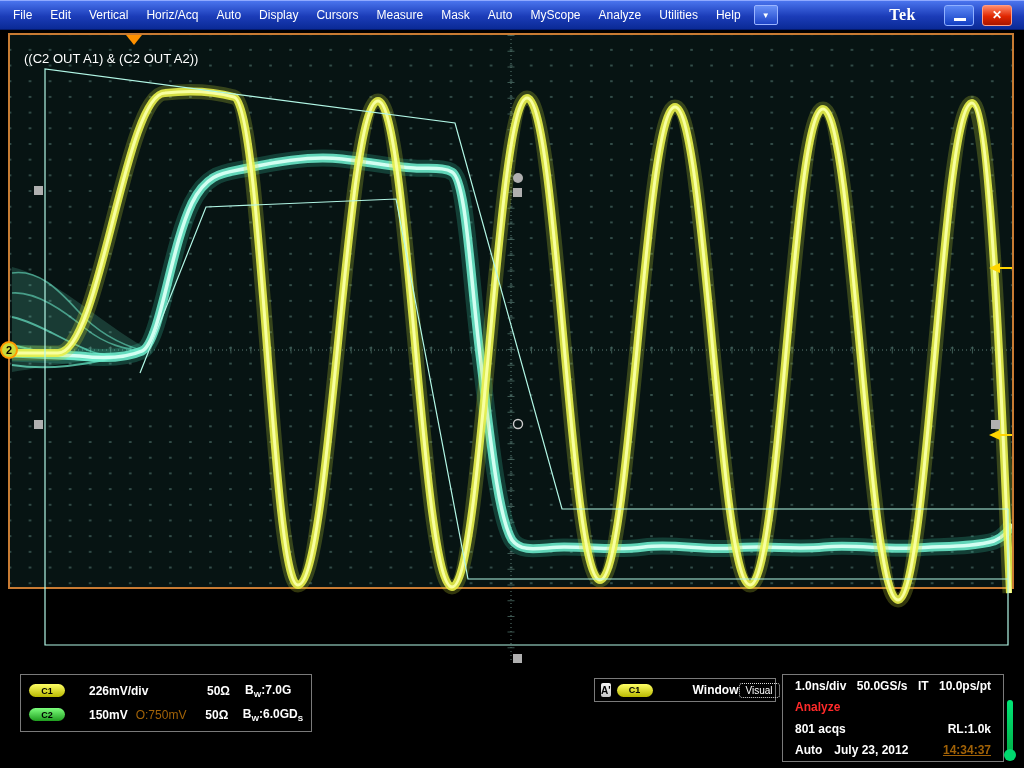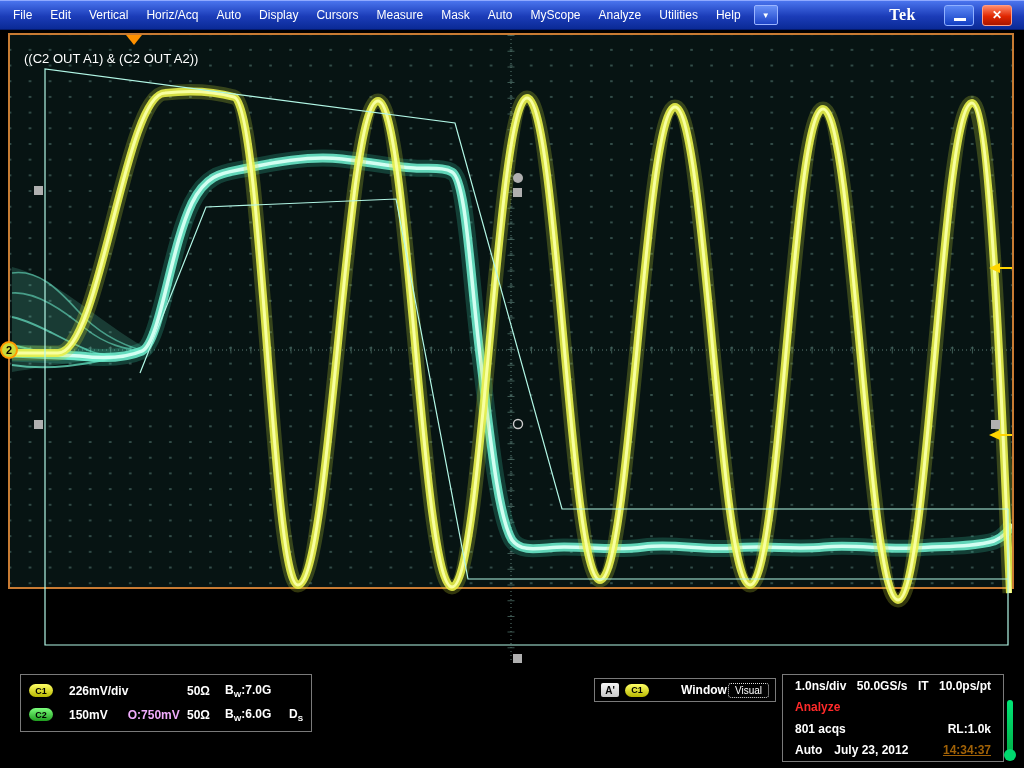--- a/index.html
+++ b/index.html
@@ -33,26 +33,26 @@
                  border-left:8px solid transparent; border-right:8px solid transparent; border-top:10px solid #ff9100; }
   .ch2-marker { position:absolute; left:-10px; top:306px; width:18px; height:18px; border-radius:50%;
                 background:#cddc39; border:2px solid #ff9800; color:#000; font-size:11px; font-weight:bold;
                 display:flex; align-items:center; justify-content:center; z-index:6; }
   
   .bottombar { position:absolute; left:0; top:670px; width:1024px; height:98px; background:#000; color:#fff; }
   .info-box { position:absolute; border:1px solid #7a7a7a; background:#000; }
   .ch-box { left:20px; top:4px; width:292px; height:58px; padding:4px 8px;
             display:flex; flex-direction:column; justify-content:space-around; }
   .ch-row { display:flex; align-items:center; font-size:12px; font-weight:bold; }
-  .badge { width:24px; height:13px; border-radius:7px; color:#000; font-size:9px; font-weight:bold;
-           display:flex; align-items:center; justify-content:center; margin-right:16px; flex:0 0 auto; }
+  .badge { width:36px; height:13px; border-radius:7px; color:#000; font-size:9px; font-weight:bold;
+           display:flex; align-items:center; justify-content:center; margin-right:24px; flex:0 0 auto; }
   .badge-c1 { background:linear-gradient(#ffff66,#b8b800); }
   .badge-c2 { background:linear-gradient(#7dff7d,#1f9e1f); }
   .cell-scale { width:118px; display:flex; }
-  .offset { color:#f0abfc; margin-left:20px; font-weight:bold; }
+  .offset { color:#a16207; margin-left:8px; font-weight:normal; }
   .cell-term { width:38px; }
   sub.ss { font-size:8px; }
   .dsp { margin-left:auto; }
   .trig-box { left:594px; top:8px; width:182px; height:24px; display:flex; align-items:center; padding:0 6px; }
   .a-badge { width:18px; height:14px; background:linear-gradient(#f4f4f4,#c8c8c8); color:#000;
              font-size:10px; font-weight:bold; border-radius:2px; display:flex; align-items:center;
              justify-content:center; margin-right:6px; }
   .trig-type { font-size:12px; font-weight:bold; margin-left:16px; }
   .visual-btn { margin-left:auto; border:1px dotted #dcdcdc; border-radius:3px; padding:1px 6px;
                 color:#fff; font-size:10px; }

